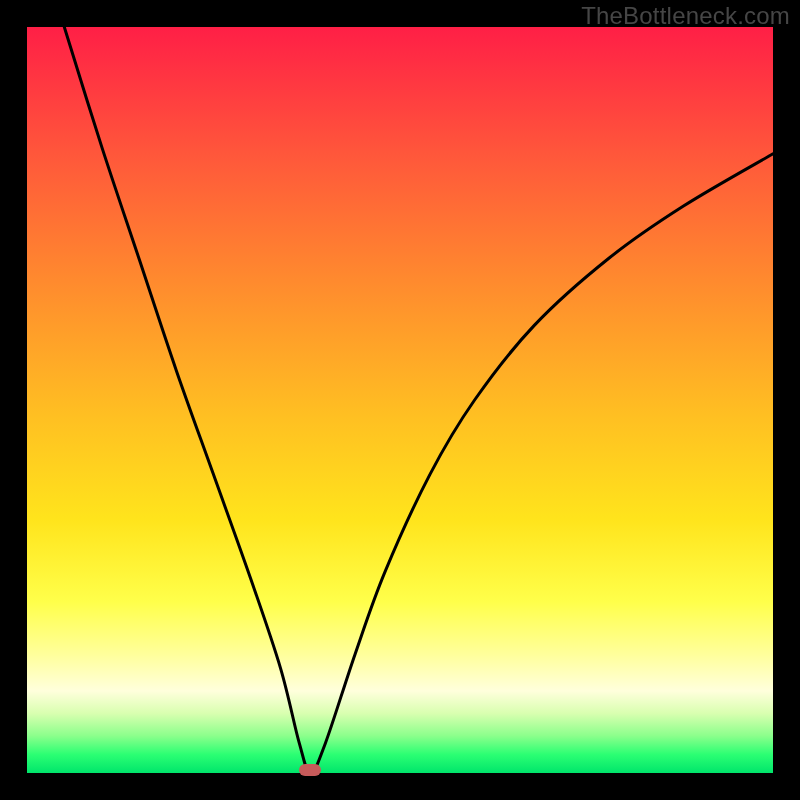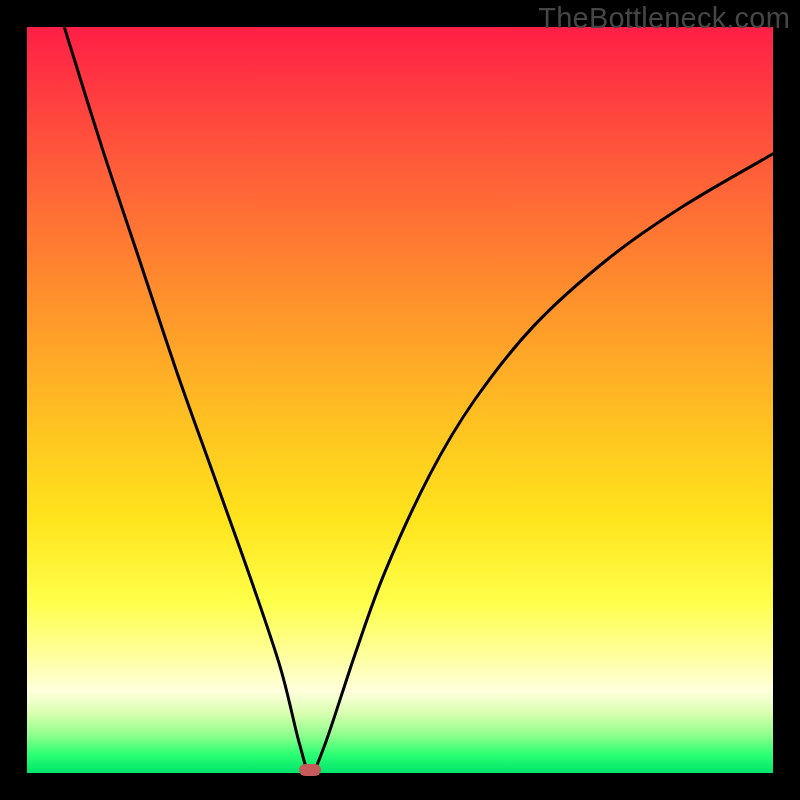--- a/index.html
+++ b/index.html
@@ -16,21 +16,21 @@
     width: 800px;
     height: 800px;
     background: #000000;
     box-sizing: border-box;
   }
   .watermark {
     position: absolute;
     top: 2px;
     right: 10px;
     color: #464646;
-    font-size: 29px;
+    font-size: 24px;
     font-weight: 400;
     letter-spacing: 0.2px;
     z-index: 10;
   }
   .plot-area {
     position: absolute;
     left: 27px;
     top: 27px;
     width: 746px;
     height: 746px;

